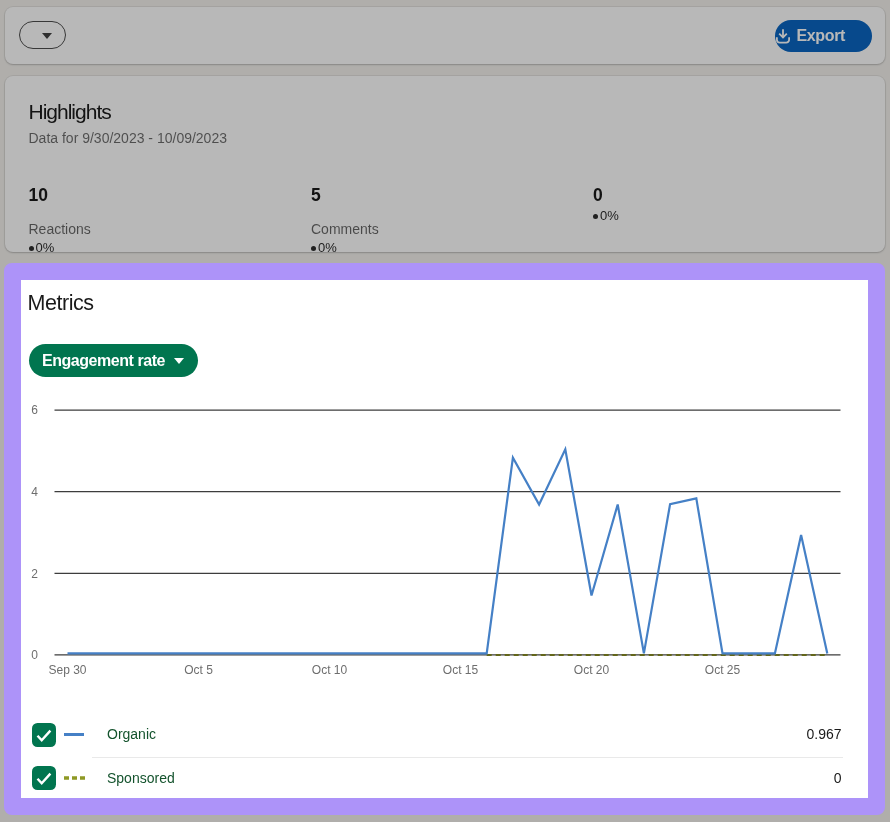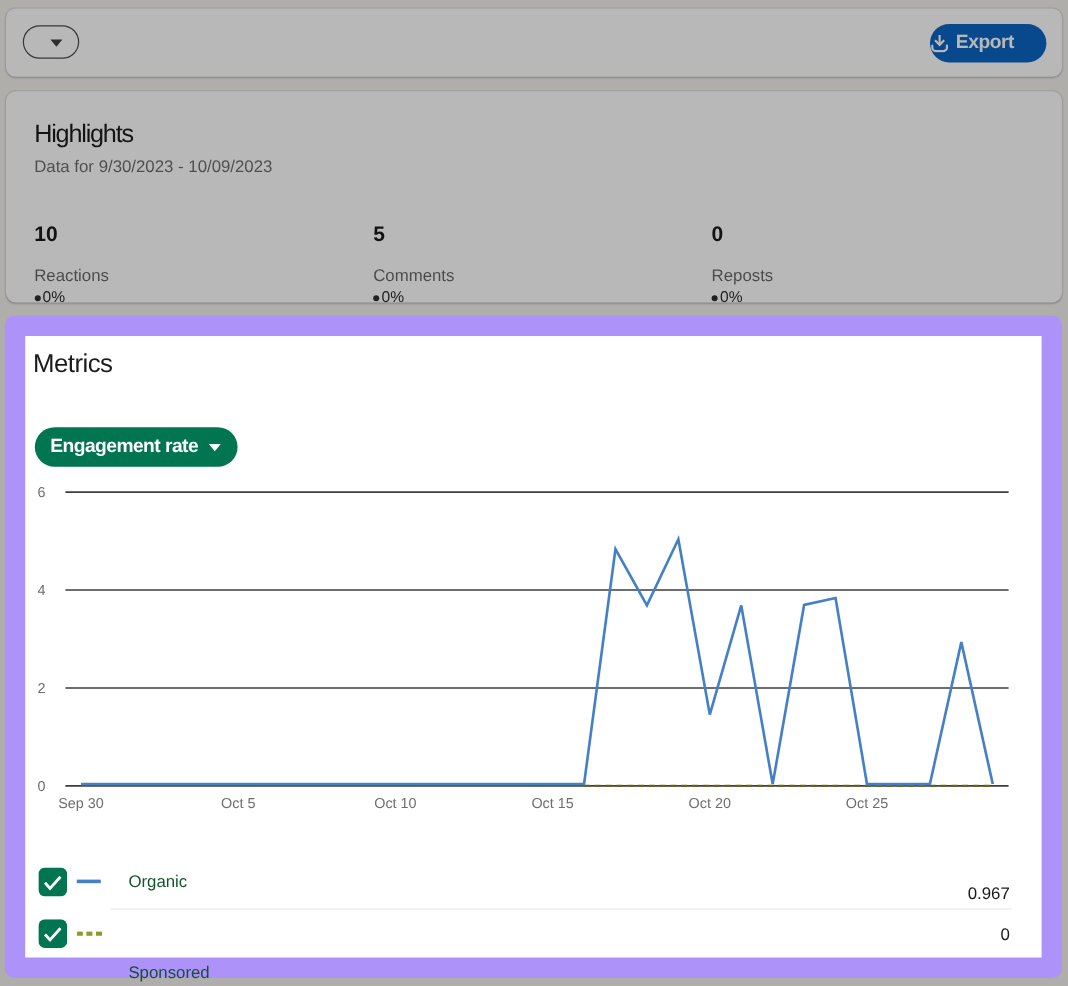--- a/index.html
+++ b/index.html
@@ -22,21 +22,21 @@
   .stat{position:absolute;top:95px;width:260px;}
   .stat .v{font-size:17.5px;font-weight:bold;color:#1a1a1a;line-height:20px;margin-top:14px;}
   .stat .l{font-size:14px;color:rgba(0,0,0,0.6);line-height:15px;margin-top:17px;}
   .stat .d{font-size:13px;color:#2e2e2e;line-height:14px;margin-top:4px;display:flex;align-items:center;}
   .stat .dot{width:5px;height:5px;border-radius:50%;background:#2e2e2e;margin-right:2px;}
   .dim{position:absolute;left:0;top:0;right:0;bottom:0;background:rgba(0,0,0,0.28);z-index:5;}
   .metrics{position:absolute;left:4px;top:263px;width:880.5px;height:552px;box-sizing:border-box;
         border:17.5px solid #ad93f9;border-radius:8px;background:#fff;z-index:10;}
   .minner{position:relative;width:845.5px;height:517px;}
   .m-title{position:absolute;left:6.5px;top:11px;font-size:21.5px;line-height:24px;color:#1a1a1a;letter-spacing:-0.45px;}
-  .gpill{position:absolute;left:7.5px;top:76px;width:169px;height:33px;background:#01754f;border-radius:17px;
+  .gpill{position:absolute;left:7.5px;top:64px;width:169px;height:33px;background:#01754f;border-radius:17px;
         display:flex;align-items:center;justify-content:center;gap:9px;}
   .gpill .gtxt{font-size:16px;font-weight:bold;color:#fff;letter-spacing:-0.45px;}
   .caret-w{width:0;height:0;border-left:5.5px solid transparent;border-right:5.5px solid transparent;
         border-top:6.5px solid #fff;margin-top:1px;}
   .cbox{position:absolute;left:10.5px;width:24px;height:24px;}
   .lsample{position:absolute;left:42.5px;width:20px;height:3px;background:#4580c6;}
   .ltext{position:absolute;left:86px;font-size:14px;color:#14532d;}
   .lvalue{position:absolute;right:25px;font-size:14px;color:#1a1a1a;}
   .sep{position:absolute;left:70.5px;top:476.5px;width:751px;height:1px;background:#e9e9e9;}
 </style>
@@ -68,21 +68,20 @@
         <div class="l">Reactions</div>
       <div class="d"><span class="dot"></span>0%</div>
     </div>
     <div class="stat" style="left:306.5px;">
       <div class="v">5</div>
         <div class="l">Comments</div>
       <div class="d"><span class="dot"></span>0%</div>
     </div>
     <div class="stat" style="left:588.5px;">
       <div class="v">0</div>
-        <div class="l">Reposts</div>
       <div class="d"><span class="dot"></span>0%</div>
     </div>
   </div>
 
   <div class="dim"></div>
 
   <div class="metrics">
     <div class="minner">
       <div class="m-title">Metrics</div>
       <div class="gpill">
@@ -118,27 +117,27 @@
 
         <polyline fill="none" stroke="#4580c6" stroke-width="2.2" points="46.5,373.4 72.7,373.4 98.9,373.4 125.1,373.4 151.3,373.4 177.5,373.4 203.7,373.4 229.9,373.4 256.1,373.4 282.3,373.4 308.5,373.4 334.7,373.4 360.9,373.4 387.1,373.4 413.3,373.4 439.5,373.4 465.7,373.4 491.9,177.6 518.1,224.5 544.3,169.4 570.5,315.5 596.7,224.5 622.9,373.4 649.1,224.1 675.3,218.4 701.5,373.4 727.7,373.4 753.9,373.4 780.1,255.1 806.3,373.4"></polyline>
       </svg>
 
       <svg class="cbox" style="top:442.5px;" width="24" height="24" viewBox="0 0 24 24">
         <rect x="0" y="0" width="24" height="24" rx="5.5" fill="#01754f"></rect>
         <path d="M5.5 12.7l4.2 4.6L18.4 7.6" fill="none" stroke="#fff" stroke-width="2.4"></path>
       </svg>
       <div class="lsample" style="top:452.5px;"></div>
       <div class="ltext" style="top:446px;">Organic</div>
-      <div class="lvalue" style="top:456px;">0.967</div>
+      <div class="lvalue" style="top:446px;">0.967</div>
       <div class="sep"></div>
 
       <svg class="cbox" style="top:486px;" width="24" height="24" viewBox="0 0 24 24">
         <rect x="0" y="0" width="24" height="24" rx="5.5" fill="#01754f"></rect>
         <path d="M5.5 12.7l4.2 4.6L18.4 7.6" fill="none" stroke="#fff" stroke-width="2.4"></path>
       </svg>
       <svg style="position:absolute;left:42.5px;top:495.5px;" width="21" height="4" viewBox="0 0 21 4">
         <line x1="0" y1="2" x2="21" y2="2" stroke="#8f9925" stroke-width="3.5" stroke-dasharray="5 3"></line>
       </svg>
-      <div class="ltext" style="top:489.5px;margin-top:32px;">Sponsored</div>
+      <div class="ltext" style="top:489.5px;">Sponsored</div>
       <div class="lvalue" style="top:489.5px;">0</div>
     </div>
   </div>
 </div>
 
 </body></html>

